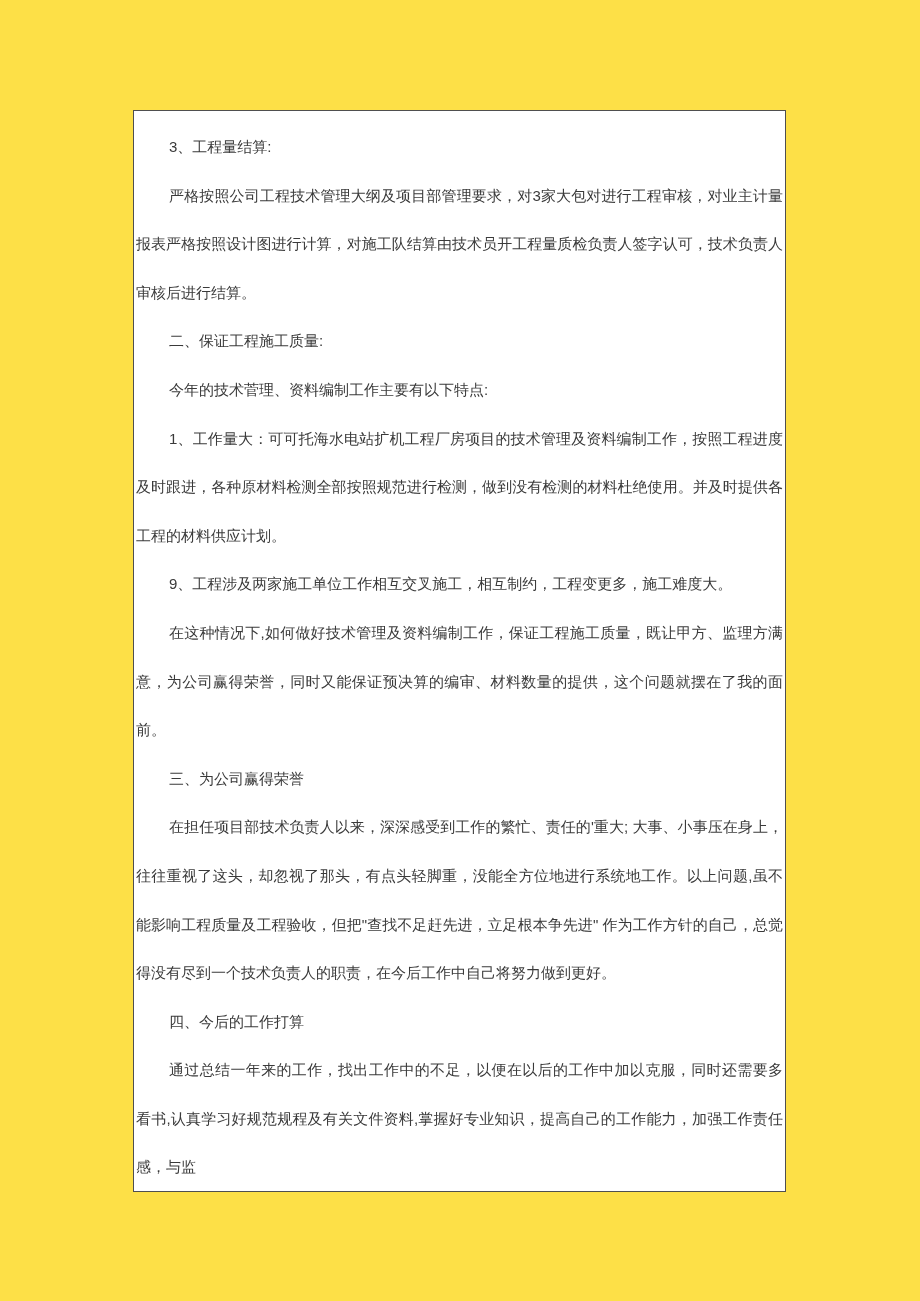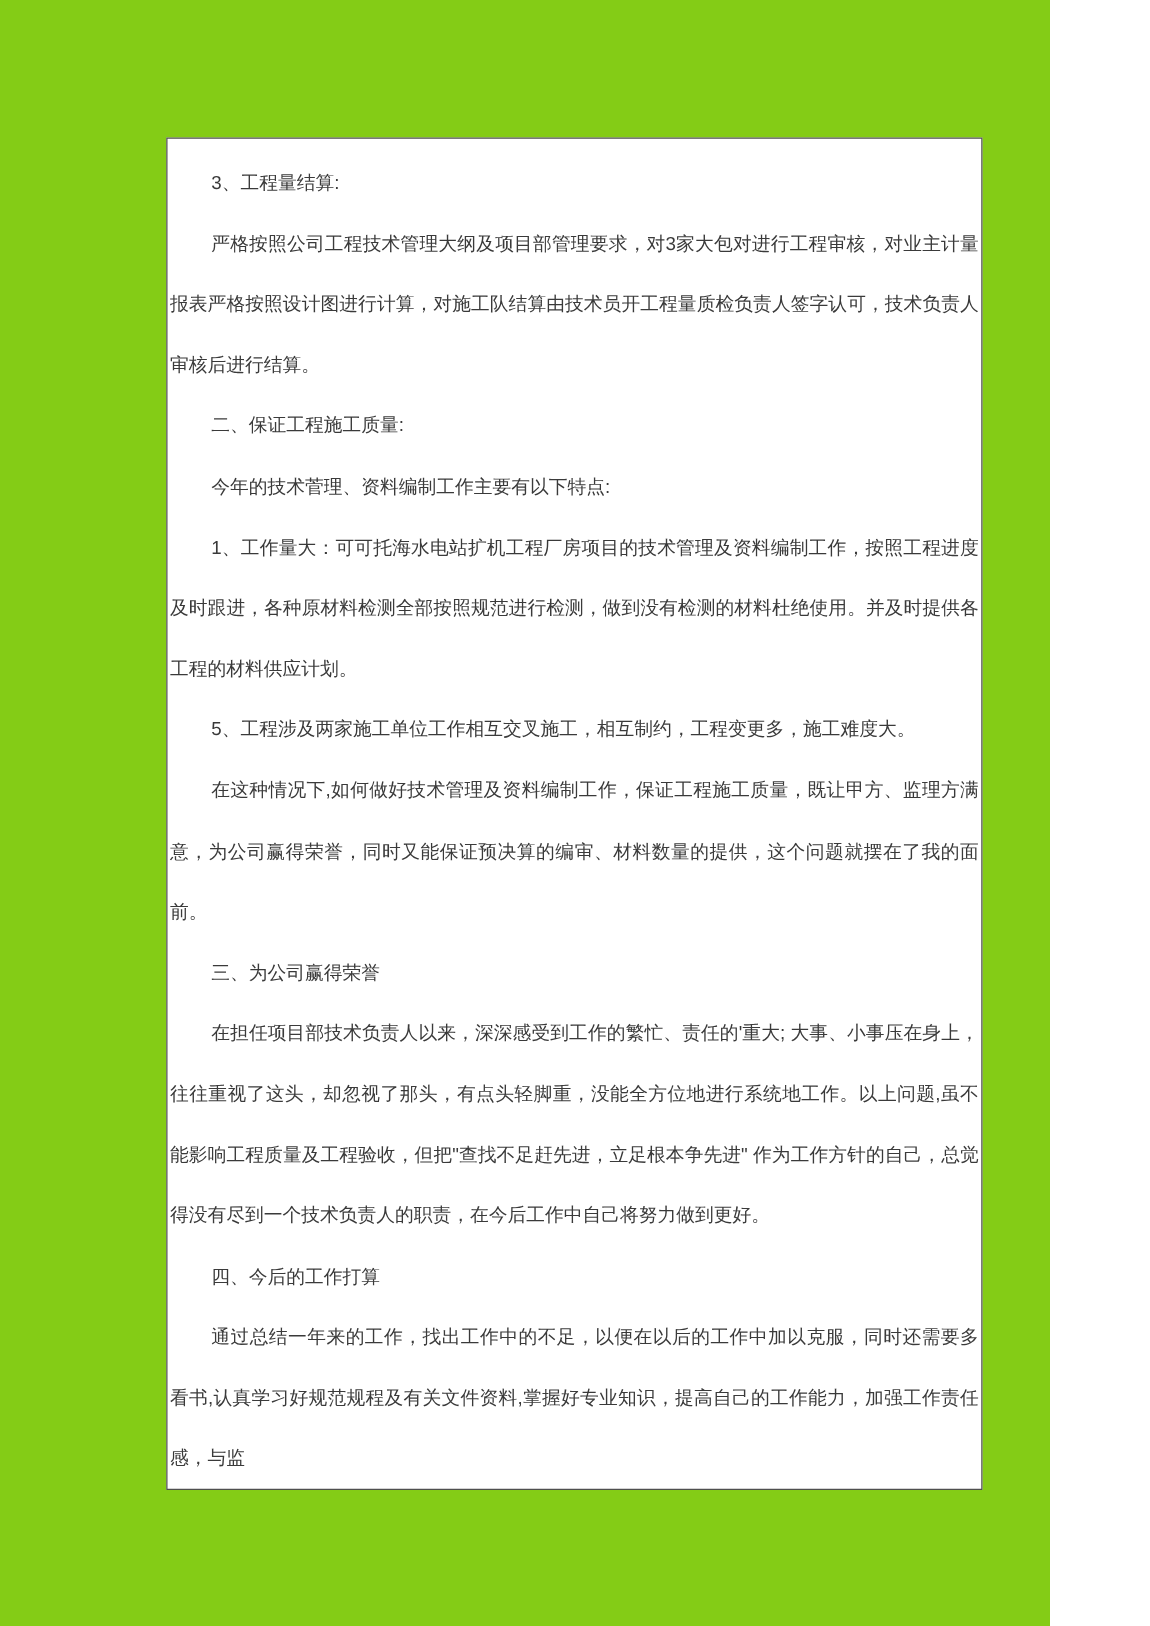--- a/index.html
+++ b/index.html
@@ -2,23 +2,23 @@
 <html lang="zh"><head>
 <meta charset="utf-8">
 <style>
   html, body {
     margin: 0;
     padding: 0;
     background: #ffffff;
   }
   .canvas {
     position: relative;
-    width: 840px;
+    width: 920px;
     height: 1301px;
-    background: #84cc16;
+    background: #fde047;
     overflow: hidden;
     font-family: "Liberation Sans", "DejaVu Sans", sans-serif;
   }
   .doc-box {
     position: absolute;
     left: 133px;
     top: 110px;
     width: 653px;
     height: 1082px;
     box-sizing: border-box;
@@ -45,21 +45,21 @@
 <body>
 
 <div class="canvas">
   <div class="doc-box">
     <div class="doc-body">
         <p class="para">3、工程量结算:</p>
         <p class="para">严格按照公司工程技术管理大纲及项目部管理要求，对3家大包对进行工程审核，对业主计量报表严格按照设计图进行计算，对施工队结算由技术员开工程量质检负责人签字认可，技术负责人审核后进行结算。</p>
         <p class="para">二、保证工程施工质量:</p>
         <p class="para">今年的技术菅理、资料编制工作主要有以下特点:</p>
         <p class="para">1、工作量大：可可托海水电站扩机工程厂房项目的技术管理及资料编制工作，按照工程进度及时跟进，各种原材料检测全部按照规范进行检测，做到没有检测的材料杜绝使用。并及时提供各工程的材料供应计划。</p>
-        <p class="para">5、工程涉及两家施工单位工作相互交叉施工，相互制约，工程变更多，施工难度大。</p>
+        <p class="para">9、工程涉及两家施工单位工作相互交叉施工，相互制约，工程变更多，施工难度大。</p>
         <p class="para">在这种情况下,如何做好技术管理及资料编制工作，保证工程施工质量，既让甲方、监理方满意，为公司赢得荣誉，同时又能保证预决算的编审、材料数量的提供，这个问题就摆在了我的面前。</p>
         <p class="para">三、为公司赢得荣誉</p>
         <p class="para">在担任项目部技术负责人以来，深深感受到工作的繁忙、责任的'重大; 大事、小事压在身上，往往重视了这头，却忽视了那头，有点头轻脚重，没能全方位地进行系统地工作。以上问题,虽不能影响工程质量及工程验收，但把"查找不足赶先进，立足根本争先进" 作为工作方针的自己，总觉得没有尽到一个技术负责人的职责，在今后工作中自己将努力做到更好。</p>
         <p class="para">四、今后的工作打算</p>
         <p class="para">通过总结一年来的工作，找出工作中的不足，以便在以后的工作中加以克服，同时还需要多看书,认真学习好规范规程及有关文件资料,掌握好专业知识，提高自己的工作能力，加强工作责任感，与监</p>
       </div>
   </div>
 </div>
 
 </body></html>

